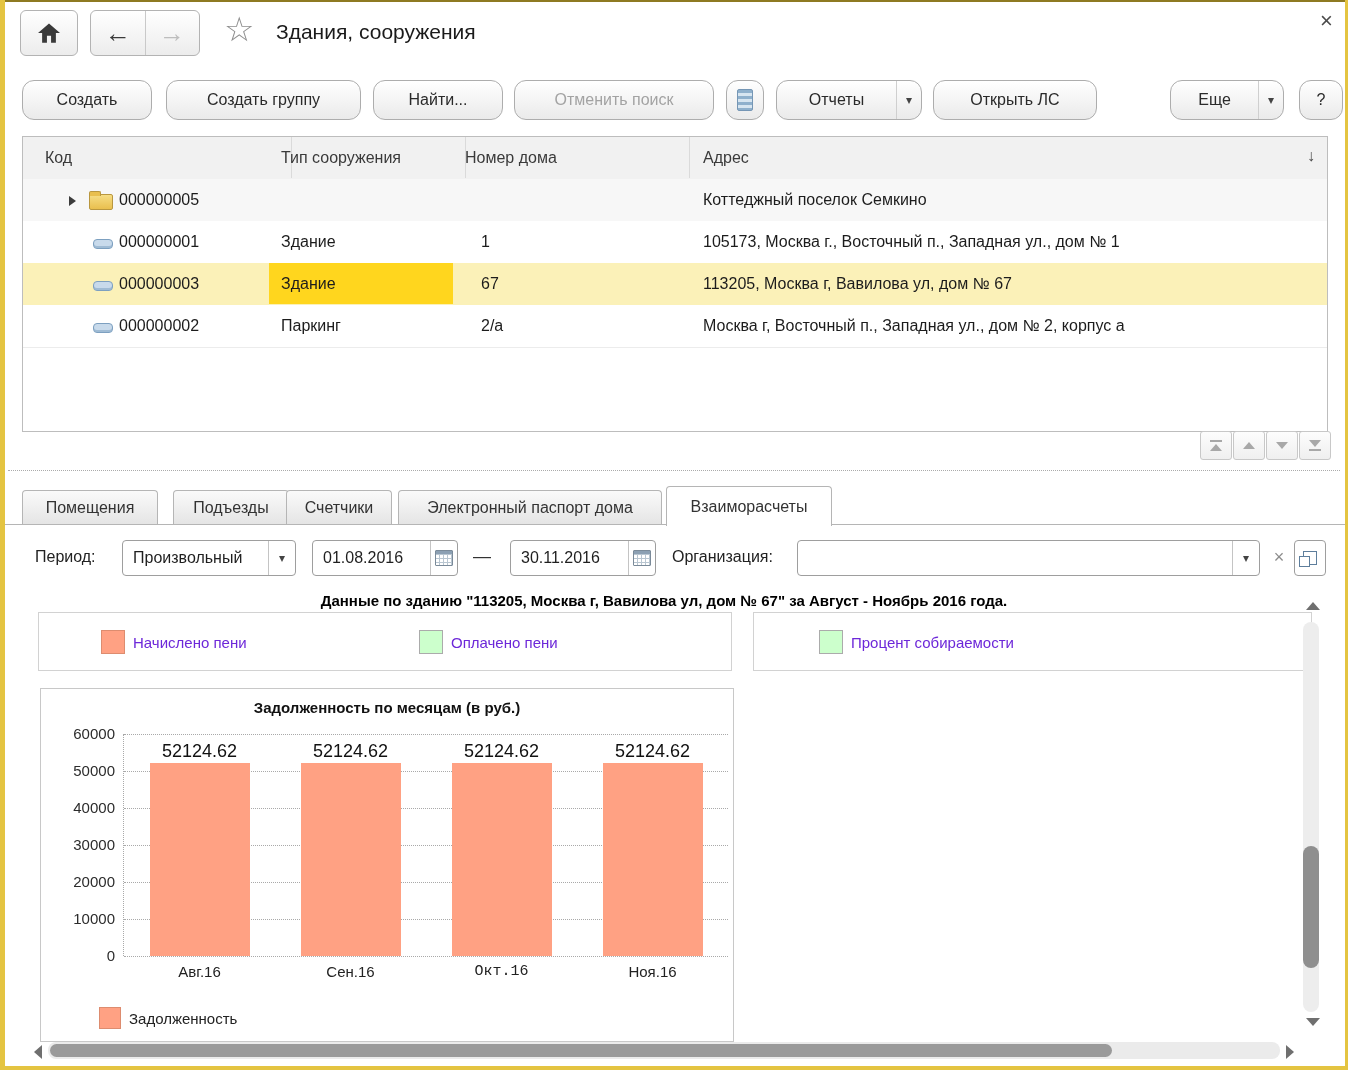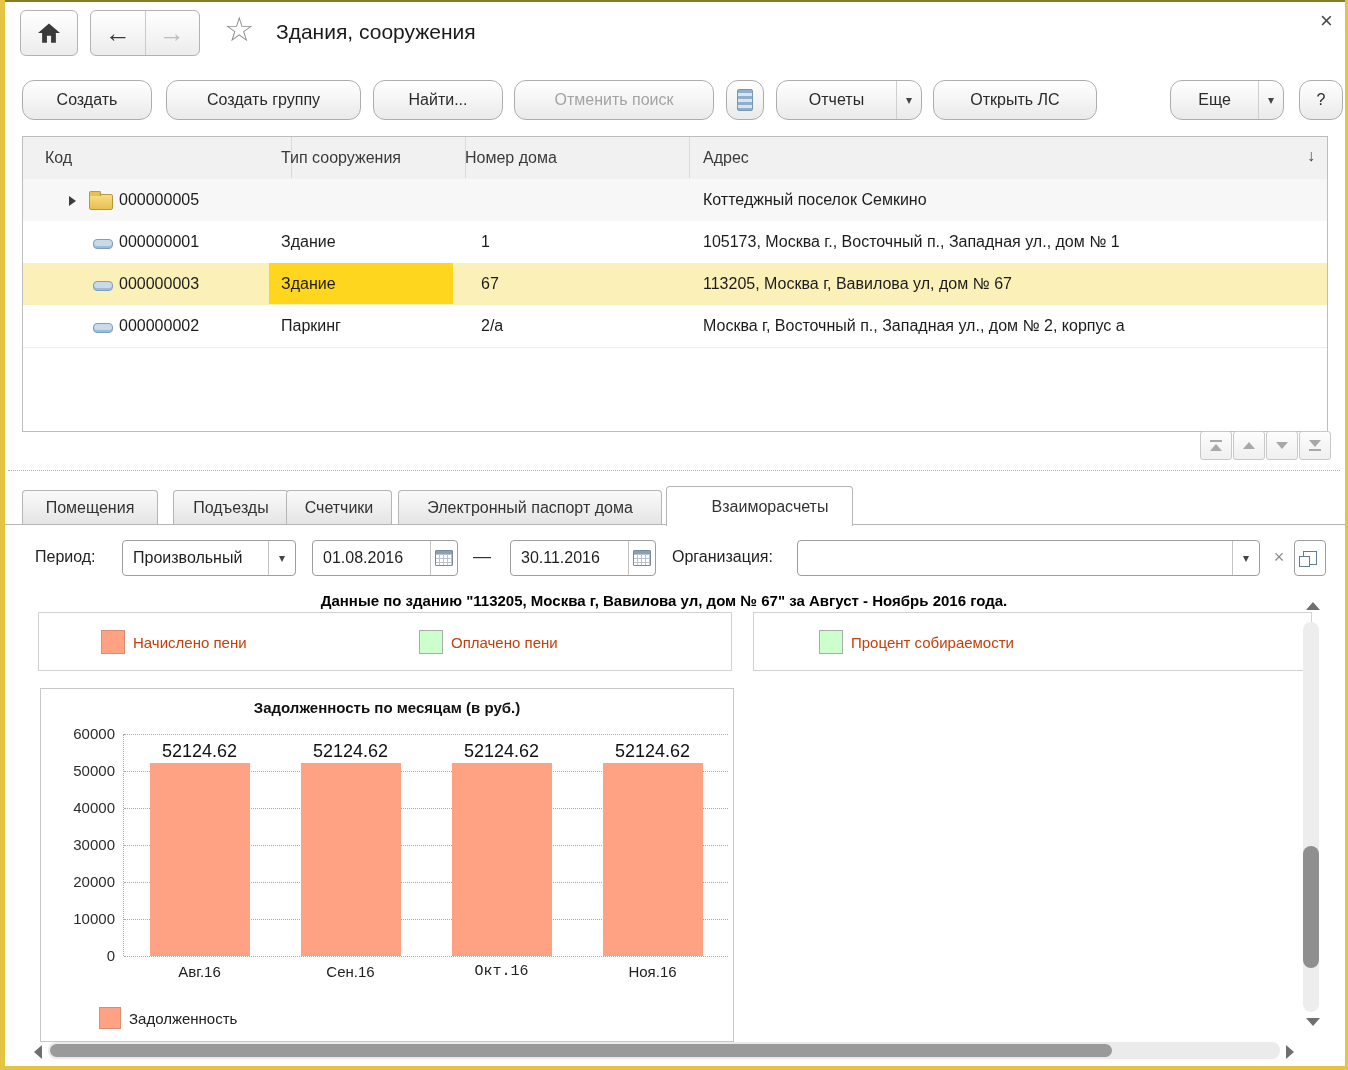--- a/index.html
+++ b/index.html
@@ -52,40 +52,40 @@
   .navbtn{position:absolute;top:431px;width:30px;height:27px;border:1px solid #c8c8c8;border-radius:3px;
           background:linear-gradient(#fdfdfd,#efefef);display:flex;flex-direction:column;align-items:center;justify-content:center;gap:2px;}
   .tri-up{width:0;height:0;border-left:6px solid transparent;border-right:6px solid transparent;border-bottom:7px solid #a8a8a8;}
   .tri-dn{width:0;height:0;border-left:6px solid transparent;border-right:6px solid transparent;border-top:7px solid #a8a8a8;}
   .bar-g{width:12px;height:2px;background:#a8a8a8;}
   .splitter{position:absolute;left:8px;right:8px;top:470px;border-top:1px dotted #ababab;}
   
   .tab{position:absolute;top:490px;height:34px;border:1px solid #b5b5b5;border-bottom:none;border-radius:4px 4px 0 0;
        background:linear-gradient(#fafafa,#e4e4e4);display:flex;align-items:center;justify-content:center;
        font-size:16px;color:#333;z-index:2;}
-  .tab.active{top:486px;height:39px;background:#fff;z-index:4;padding-left:21px;}
+  .tab.active{top:486px;height:39px;background:#fff;z-index:4;}
   .panel-top{position:absolute;left:5px;right:3px;top:524px;border-top:1px solid #b5b5b5;z-index:3;}
   
   .flabel{position:absolute;top:548px;font-size:16px;color:#222;white-space:nowrap;}
   .ctrl{position:absolute;top:540px;height:34px;border:1px solid #9e9e9e;border-radius:4px;background:#fff;
         display:flex;align-items:center;font-size:16px;color:#1f1f1f;}
   .ctrl .val{flex:1;padding:0 10px;white-space:nowrap;overflow:hidden;}
   .ctrl .seg{width:26px;align-self:stretch;display:flex;align-items:center;justify-content:center;
              border-left:1px solid #c4c4c4;color:#444;font-size:12px;}
   .dash{position:absolute;left:473px;top:546px;font-size:18px;color:#333;}
   .flatx{position:absolute;left:1266px;top:540px;width:26px;height:34px;display:flex;align-items:center;justify-content:center;
          font-size:18px;color:#8c8c8c;}
   .openbtn{position:absolute;left:1294px;top:540px;width:30px;height:34px;border:1px solid #9e9e9e;border-radius:4px;
            background:#fff;display:flex;align-items:center;justify-content:center;}
   .opensq{position:relative;width:12px;height:12px;border:1px solid #5e7e9c;background:#fff;}
   .opensq:before{content:"";position:absolute;left:-5px;top:4px;width:9px;height:9px;border:1px solid #5e7e9c;background:#fff;}
   
   .panel-header{position:absolute;left:35px;width:1258px;top:592px;text-align:center;font-weight:bold;font-size:15px;color:#000;}
   .legendbox{position:absolute;top:612px;height:57px;border:1px solid #d2d2d2;background:#fff;}
-  .legitem{position:absolute;top:17px;display:flex;align-items:center;font-size:15px;color:#c2410c;white-space:nowrap;}
+  .legitem{position:absolute;top:17px;display:flex;align-items:center;font-size:15px;color:#6d28d9;white-space:nowrap;}
   .sw{width:22px;height:22px;margin-right:8px;}
   .sw.salmon{background:var(--bar,#FFA183);border:1px solid #dd8c6f;}
   .sw.green{background:var(--green,#CCFFCC);border:1px solid #ababab;}
   
   .chart{position:absolute;left:40px;top:688px;width:692px;height:352px;border:1px solid #c8c8c8;background:#fff;}
   .chart-title{position:absolute;left:0;top:10px;width:100%;text-align:center;font-weight:bold;font-size:15px;color:#111;}
   .plot{position:absolute;left:82px;top:45px;width:604px;height:222px;border-left:1px dotted #a9a9a9;}
   .gridline{position:absolute;left:0;width:100%;border-top:1px dotted #a9a9a9;}
   .ytick{position:absolute;left:4px;width:70px;text-align:right;font-size:15px;color:#2c2c2c;}
   .cbar{position:absolute;background:var(--bar,#FFA183);}

